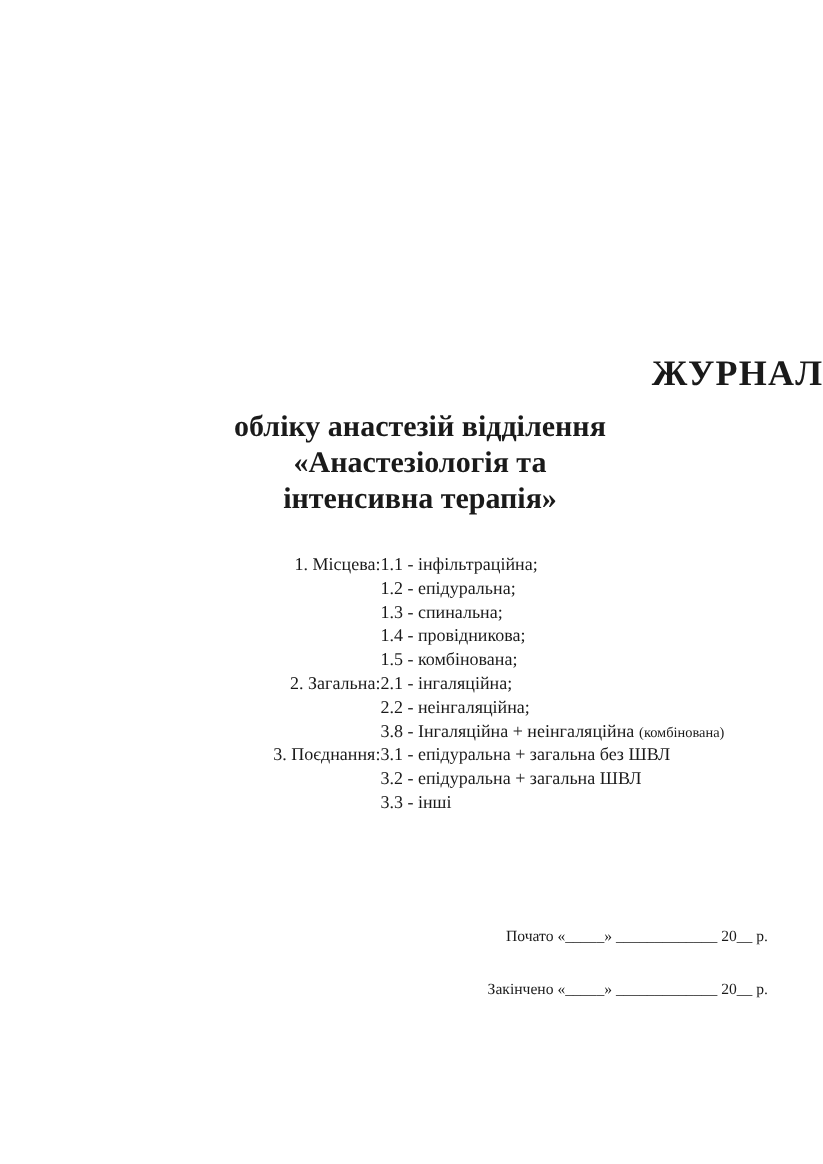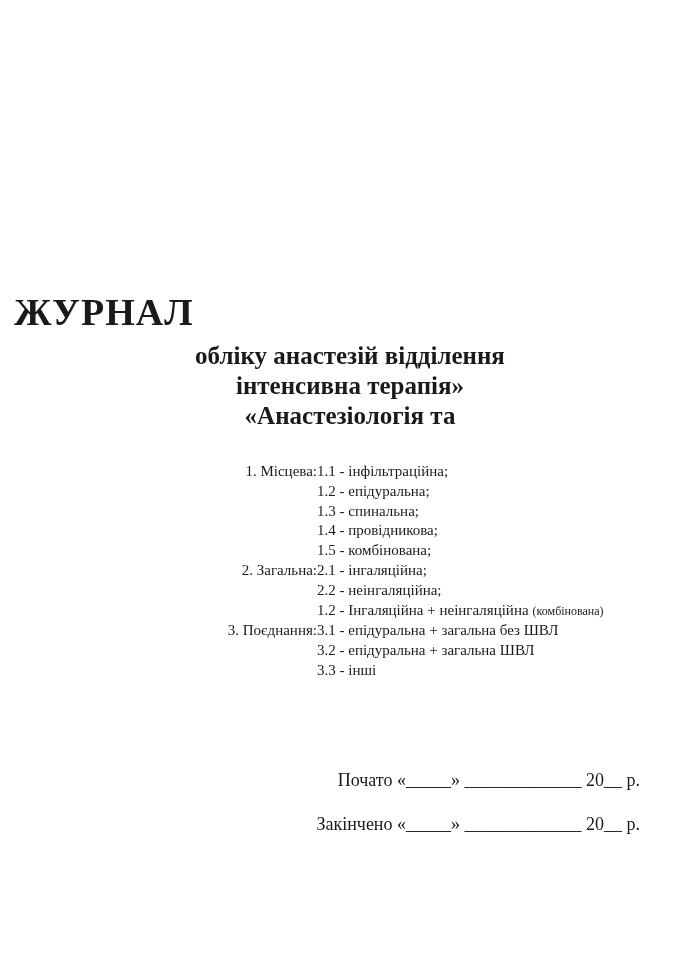--- a/index.html
+++ b/index.html
@@ -18,22 +18,22 @@
     width: 686px;
     height: 970px;
     background: #ffffff;
     overflow: hidden;
   }
   .title {
     position: absolute;
     top: 291px;
     left: 14px;
     width: 672px;
-    text-align: left;
-    font-size: 38px;
+    text-align: right;
+    font-size: 30px;
     line-height: 42px;
     font-weight: bold;
     letter-spacing: 1px;
   }
   .subtitle {
     position: absolute;
     top: 341px;
     left: 14px;
     width: 672px;
     text-align: center;
@@ -54,39 +54,39 @@
     width: 170px;
     text-align: right;
   }
   .row-note:not(:empty) {
     font-size: 12px;
     margin-left: 4px;
   }
   .footer-line {
     position: absolute;
     right: 46px;
-    font-size: 18px;
+    font-size: 13px;
     line-height: 18px;
     text-align: right;
     white-space: nowrap;
   }
   .footer-line.started  { top: 771px; }
   .footer-line.finished { top: 803px; margin-top: 12px; }
 </style>
 </head>
 <body>
 
 <div class="page">
 
   <div class="title">ЖУРНАЛ</div>
 
   <div class="subtitle">
     <div>обліку анастезій відділення</div>
+    <div>«Анастезіологія та</div>
     <div>інтенсивна терапія»</div>
-    <div>«Анастезіологія та</div>
   </div>
 
   <div class="classification">
     <div class="row">
       <span class="row-label">1. Місцева:</span><span class="row-item">1.1 - інфільтраційна;</span><span class="row-note"></span>
     </div>
     <div class="row">
       <span class="row-label"></span><span class="row-item">1.2 - епідуральна;</span><span class="row-note"></span>
     </div>
     <div class="row">
@@ -98,21 +98,21 @@
     <div class="row">
       <span class="row-label"></span><span class="row-item">1.5 - комбінована;</span><span class="row-note"></span>
     </div>
     <div class="row">
       <span class="row-label">2. Загальна:</span><span class="row-item">2.1 - інгаляційна;</span><span class="row-note"></span>
     </div>
     <div class="row">
       <span class="row-label"></span><span class="row-item">2.2 - неінгаляційна;</span><span class="row-note"></span>
     </div>
     <div class="row">
-      <span class="row-label"></span><span class="row-item">1.2 - Інгаляційна + неінгаляційна</span><span class="row-note">(комбінована)</span>
+      <span class="row-label"></span><span class="row-item">3.8 - Інгаляційна + неінгаляційна</span><span class="row-note">(комбінована)</span>
     </div>
     <div class="row">
       <span class="row-label">3. Поєднання:</span><span class="row-item">3.1 - епідуральна + загальна без ШВЛ</span><span class="row-note"></span>
     </div>
     <div class="row">
       <span class="row-label"></span><span class="row-item">3.2 - епідуральна + загальна ШВЛ</span><span class="row-note"></span>
     </div>
     <div class="row">
       <span class="row-label"></span><span class="row-item">3.3 - інші</span><span class="row-note"></span>
     </div>

